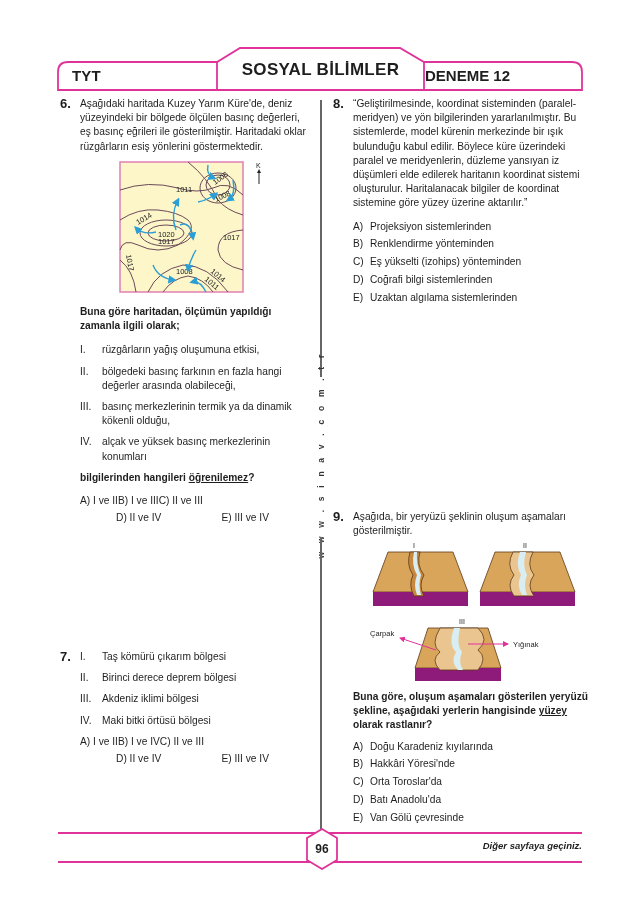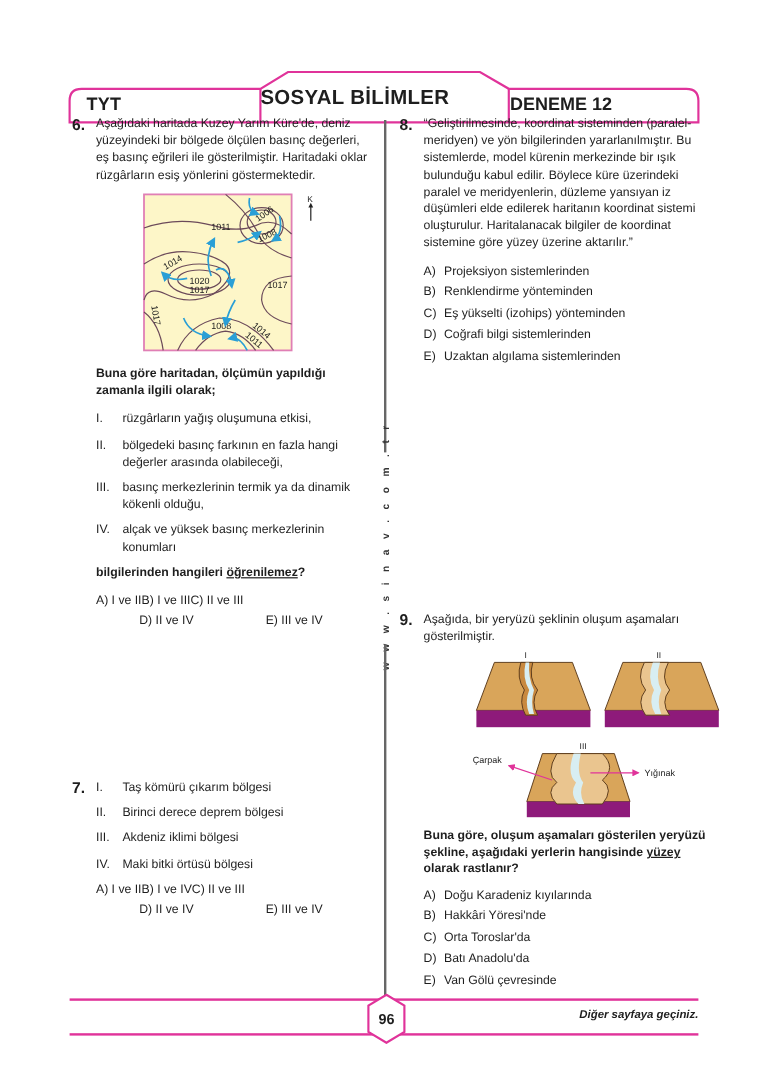--- a/index.html
+++ b/index.html
@@ -1,23 +1,23 @@
 <!DOCTYPE html>
 <html><head>
   <meta charset="utf-8">
   <style>
     * { box-sizing: border-box; margin: 0; padding: 0; }
     html, body { width: 640px; height: 900px; background: #ffffff; overflow: hidden; }
     body { position: relative; font-family: "Liberation Sans", sans-serif; color: #1e1e1e; }
 
     
-    .header { position: absolute; left: 0; top: 16px; width: 576px; height: 95px; }
+    .header { position: absolute; left: 0; top: 4px; width: 576px; height: 95px; }
     .header svg { position: absolute; left: 0; top: 0; }
     .hdr-left { position: absolute; left: 72px; top: 63px; font-weight: bold; font-size: 15px; letter-spacing: 0.2px; }
-    .hdr-center { position: absolute; left: 217px; width: 207px; top: 56px; text-align: left; font-weight: bold; font-size: 17px; letter-spacing: 0.3px; }
+    .hdr-center { position: absolute; left: 217px; width: 207px; top: 56px; text-align: center; font-weight: bold; font-size: 17px; letter-spacing: 0.3px; }
     .hdr-right { position: absolute; right: 66px; top: 63px; font-weight: bold; font-size: 15px; }
 
     
     .col { position: absolute; font-size: 10.2px; line-height: 14.2px; }
     .col-left { left: 60px; width: 250px; }
     .col-right { left: 333px; width: 258px; }
 
     .qnum { position: absolute; font-weight: bold; font-size: 13px; line-height: 14px; }
     .qbody { margin-left: 20px; }
     .bold { font-weight: bold; }
@@ -216,21 +216,21 @@
         <span>Uzaktan algılama sistemlerinden</span>
       </div>
   </div>
 </div>
 
 <div class="col col-right" style="top:510px;">
   <div class="qnum">9.</div>
   <div class="qbody">Aşağıda, bir yeryüzü şeklinin oluşum aşamaları gösterilmiştir.</div>
 </div>
 
-<div class="figure" style="left:392px; top:540px;">
+<div class="figure" style="left:368px; top:540px;">
   <svg width="215" height="150" viewBox="0 0 215 150">
     <defs>
       <marker id="parr" markerWidth="6" markerHeight="6" refX="5" refY="3" orient="auto">
         <path d="M0,0 L6,3 L0,6 Z" fill="#e0339a"></path>
       </marker>
     </defs>
 
     <g>
       <polygon points="20,12 85,12 100,52 5,52" fill="#d9a55a" stroke="#5a3a1a" stroke-width="0.8"></polygon>
       <rect x="5" y="52" width="95" height="14" fill="#8e1a7a"></rect>

